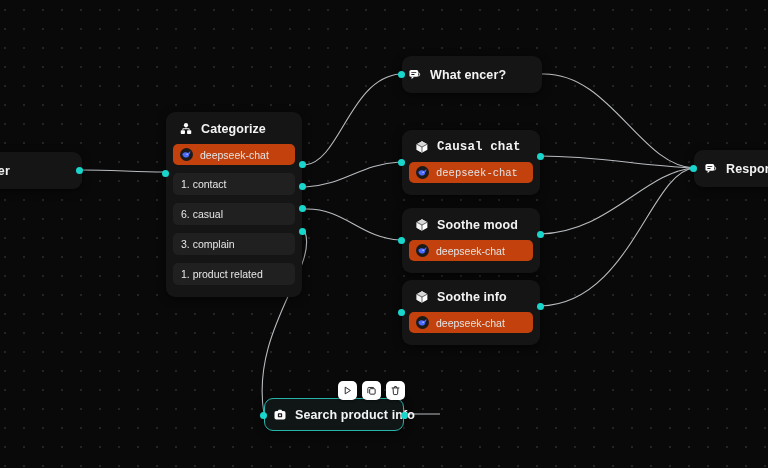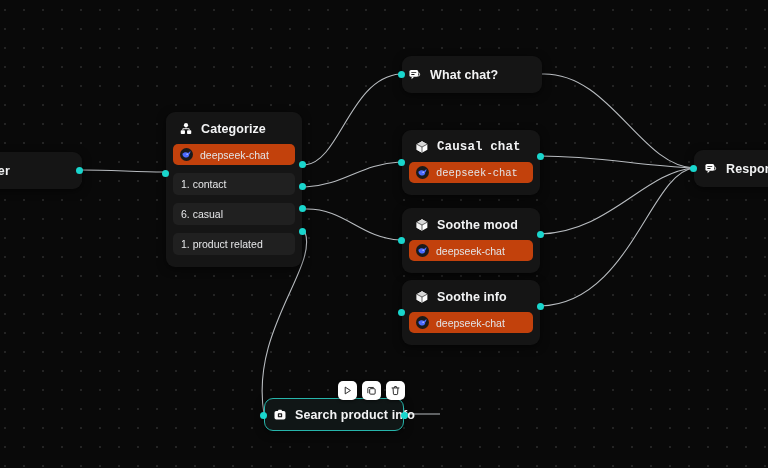--- a/index.html
+++ b/index.html
@@ -167,41 +167,42 @@
         <svg class="icon-svg" width="11" height="11" viewBox="0 0 24 24">
           <path d="M3 10.5 C6 6.5, 12 6, 15.5 8.5 C17.5 7, 19 5.5, 20.5 4.2 C20.8 7.5, 19.6 10, 17.8 11.6 C18.6 14.8, 16.6 18, 13 18.6 C9 19.3, 5 16.8, 3.6 13.4 Z" fill="#4d6bfe"></path>
           <circle cx="13.4" cy="11.2" r="1.25" fill="#ffffff"></circle>
         </svg>
       </span>
       <span class="model-name">deepseek-chat</span>
     </div>
 
     <div class="cat-row">1. contact</div>
     <div class="cat-row">6. casual</div>
+    <div class="cat-row">3. complain</div>
     <div class="cat-row">1. product related</div>
 
     <div class="handle" style="left:-4px; top:58px;"></div>
     <div class="handle" style="left:133px; top:49px;"></div>
     <div class="handle" style="left:133px; top:71px;"></div>
     <div class="handle" style="left:133px; top:93px;"></div>
     <div class="handle" style="left:133px; top:116px;"></div>
   </div>
 
   <div class="node simple" style="left:402px; top:56px; width:140px; height:37px; padding:0; display:flex; align-items:center;">
     <div class="node-head">
       <span>
         <svg class="icon-svg" width="14" height="14" viewBox="0 0 24 24">
           <rect x="2.5" y="3.5" width="15" height="11.5" rx="2.6" fill="#ffffff"></rect>
           <path d="M6.2 15 L6.2 19.2 L10.4 15 Z" fill="#ffffff"></path>
           <rect x="5.4" y="7.1" width="9" height="1.5" rx="0.7" fill="#151515"></rect>
           <rect x="5.4" y="10.3" width="6" height="1.5" rx="0.7" fill="#151515"></rect>
           <path d="M18.8 8.2 a4 4 0 0 1 0 5.6" stroke="#ffffff" stroke-width="1.6" fill="none" stroke-linecap="round"></path>
         </svg>
       </span>
-      <span class="node-title">What chat?</span>
+      <span class="node-title">What encer?</span>
     </div>
     <div class="handle" style="left:-4px; top:15px;"></div>
   </div>
 
   <div class="node" style="left:402px; top:130px; width:138px;font-family:Liberation Mono, monospace;">
     <div class="node-head">
       <span>
         <svg class="icon-svg" width="14" height="14" viewBox="0 0 24 24">
           <path d="M12 2.2 L21.2 7.1 L21.2 16.9 L12 21.8 L2.8 16.9 L2.8 7.1 Z" fill="#ffffff"></path>
           <path d="M12 2.2 L21.2 7.1 L12 12 L2.8 7.1 Z" fill="#d8d8d8"></path>

